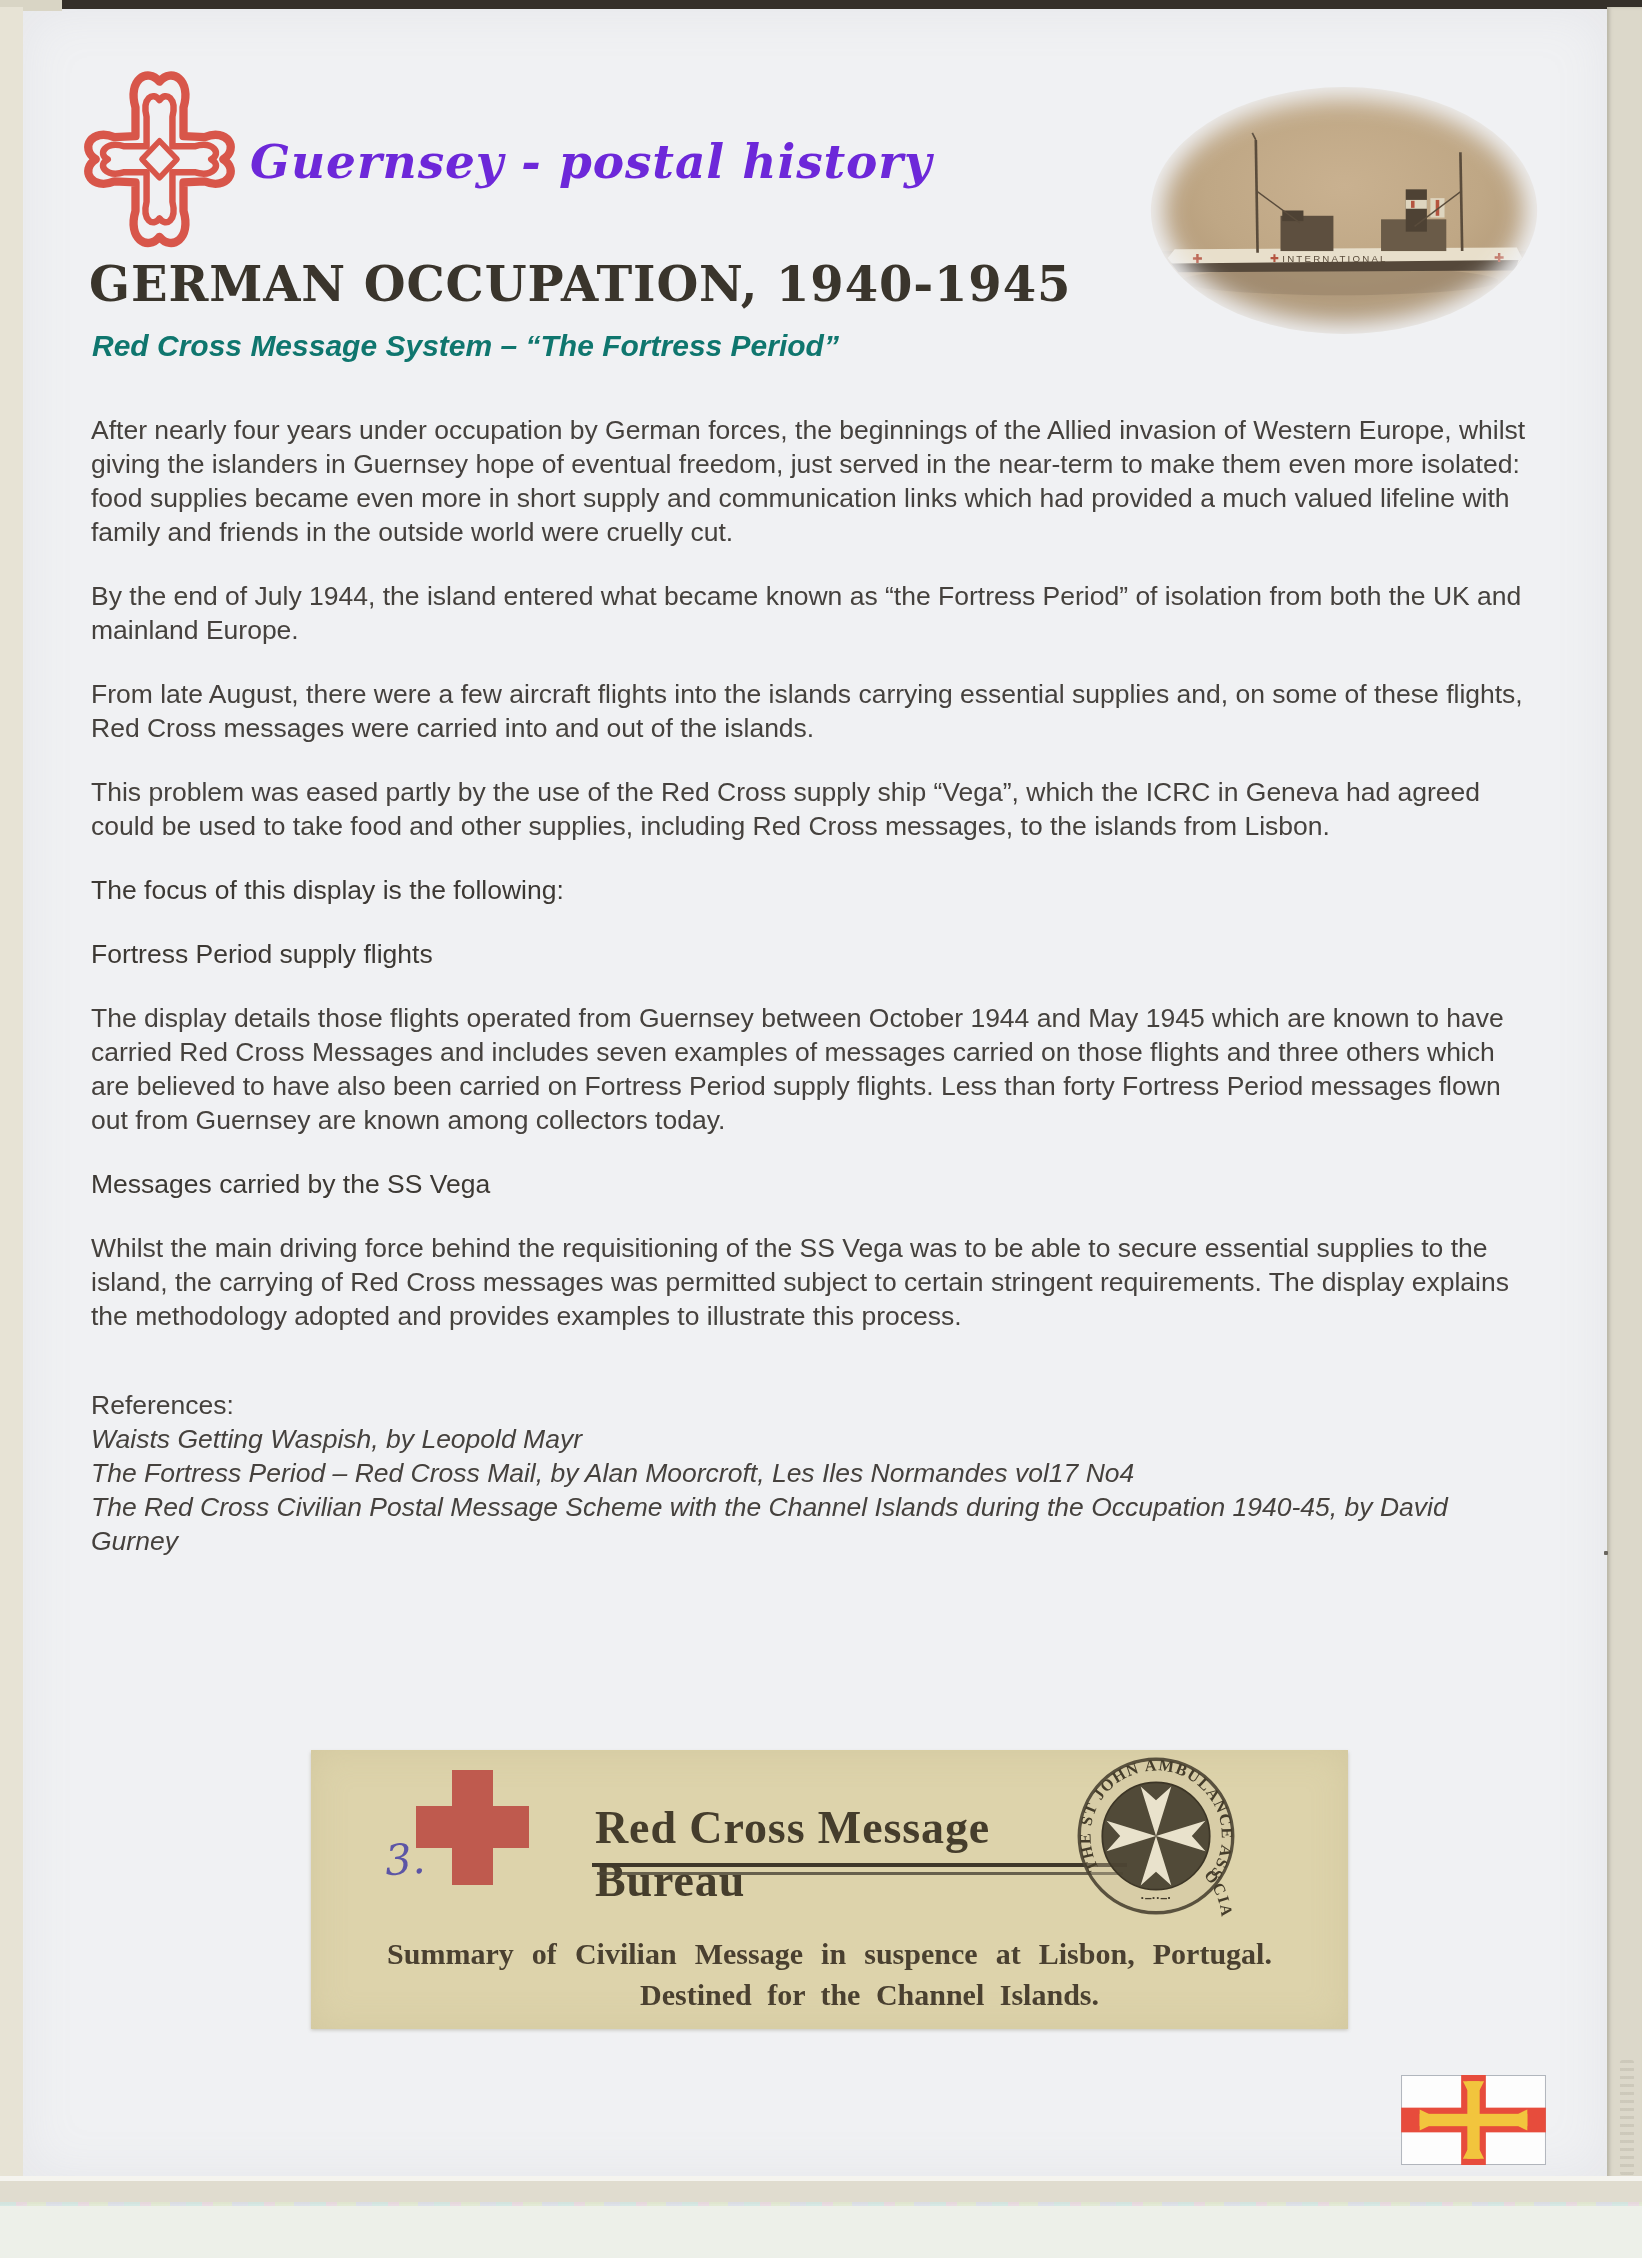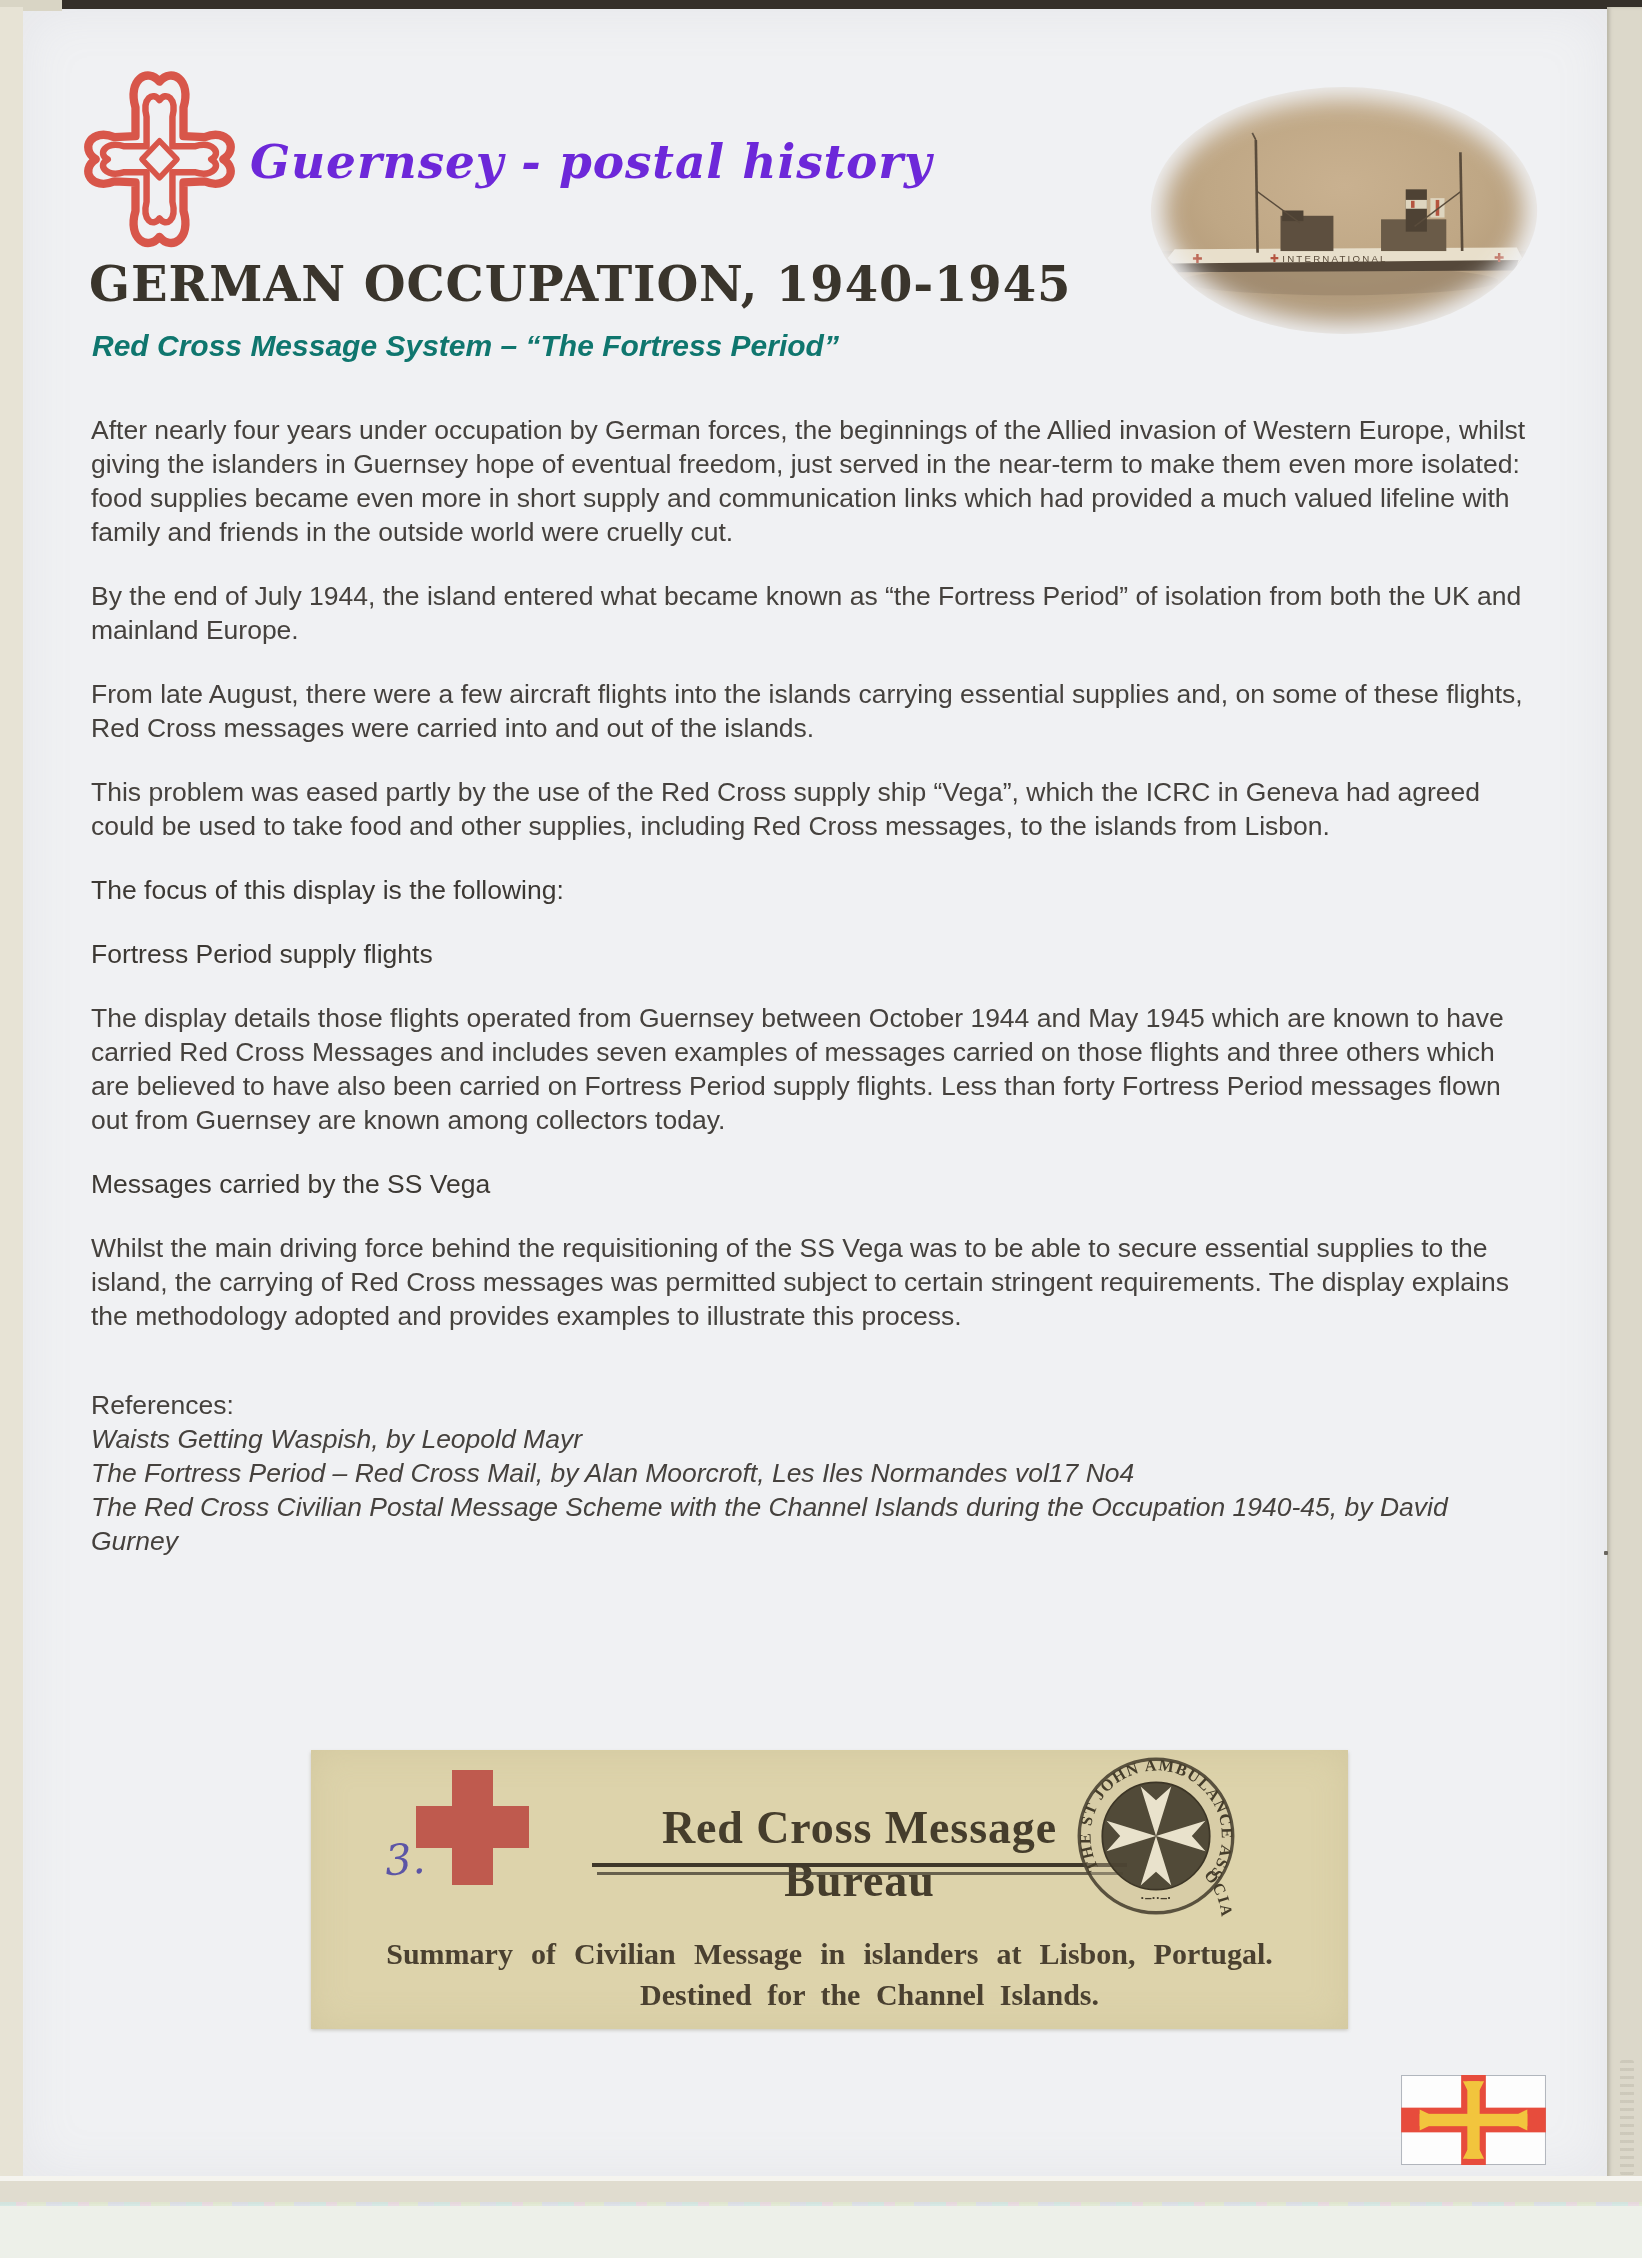--- a/index.html
+++ b/index.html
@@ -45,21 +45,21 @@
   .refs{margin-top:55px;}
   .refs .it{font-style:italic;}
 
   
   .label{left:311px;top:1750px;width:1037px;height:279px;background:#ddd3ab;
     box-shadow:0 1.8px 3.5px rgba(120,115,95,.35), inset 0 0 35px rgba(180,168,125,.25);}
   .label .num{left:74px;top:85px;font-family:"DejaVu Serif",serif;font-style:italic;
     font-size:42px;color:#5c55a6;transform:rotate(-4deg);}
   .rc-cross-v{left:141px;top:20px;width:41px;height:115px;background:#bf5a4e;}
   .rc-cross-h{left:105px;top:56px;width:113px;height:42px;background:#bf5a4e;}
-  .rc-title{left:284px;top:51px;width:529px;text-align:center;font-family:"Liberation Serif",serif;
+  .rc-title{left:284px;top:51px;width:529px;font-family:"Liberation Serif",serif;
     font-weight:bold;font-size:46px;color:#453d2c;letter-spacing:0.9px;}
   .rc-ul1{left:281px;top:113px;width:535px;height:4.4px;background:#3f382a;}
   .rc-ul2{left:286px;top:122px;width:526px;height:2.6px;background:#4a4336;opacity:.8;}
   .sum1{left:0px;top:187px;width:1037px;text-align:center;font-family:"Liberation Serif",serif;
     font-weight:bold;font-size:30px;color:#4a4030;word-spacing:10.6px;}
   .sum2{left:0px;top:228px;width:1037px;text-align:center;font-family:"Liberation Serif",serif;
     font-weight:bold;font-size:30px;color:#4a4030;word-spacing:8px;padding-left:40px;}
   .seal{left:764px;top:5.3px;width:162px;height:162px;}
 
   .flag{left:1401px;top:2075px;width:145px;height:90px;}
@@ -178,21 +178,21 @@
       </text>
       <text x="95" y="172" text-anchor="middle" font-size="15" fill="#453d2b" font-weight="bold">·–··–·</text>
       <g transform="translate(95,95)" fill="#e9e2cc">
         <polygon points="0,0 -18,-58 0,-42 18,-58"></polygon>
         <polygon points="0,0 -18,58 0,42 18,58"></polygon>
         <polygon points="0,0 -58,-18 -42,0 -58,18"></polygon>
         <polygon points="0,0 58,-18 42,0 58,18"></polygon>
       </g>
     </svg>
   </div>
-  <div class="abs sum1">Summary of Civilian Message in islanders at Lisbon, Portugal.</div>
+  <div class="abs sum1">Summary of Civilian Message in suspence at Lisbon, Portugal.</div>
   <div class="abs sum2">Destined for the Channel Islands.</div>
 </div>
 
 <div class="abs flag">
   <svg width="145" height="90" viewBox="0 0 164 102">
     <rect x="0.5" y="0.5" width="163" height="101" fill="#fdfdfd" stroke="#a8adb5" stroke-width="1"></rect>
     <rect x="68" y="0" width="28" height="102" fill="#e74c3c"></rect>
     <rect x="0" y="37" width="164" height="28" fill="#e74c3c"></rect>
     <g fill="#f2c53d">
       <rect x="75" y="7" width="14" height="88"></rect>

